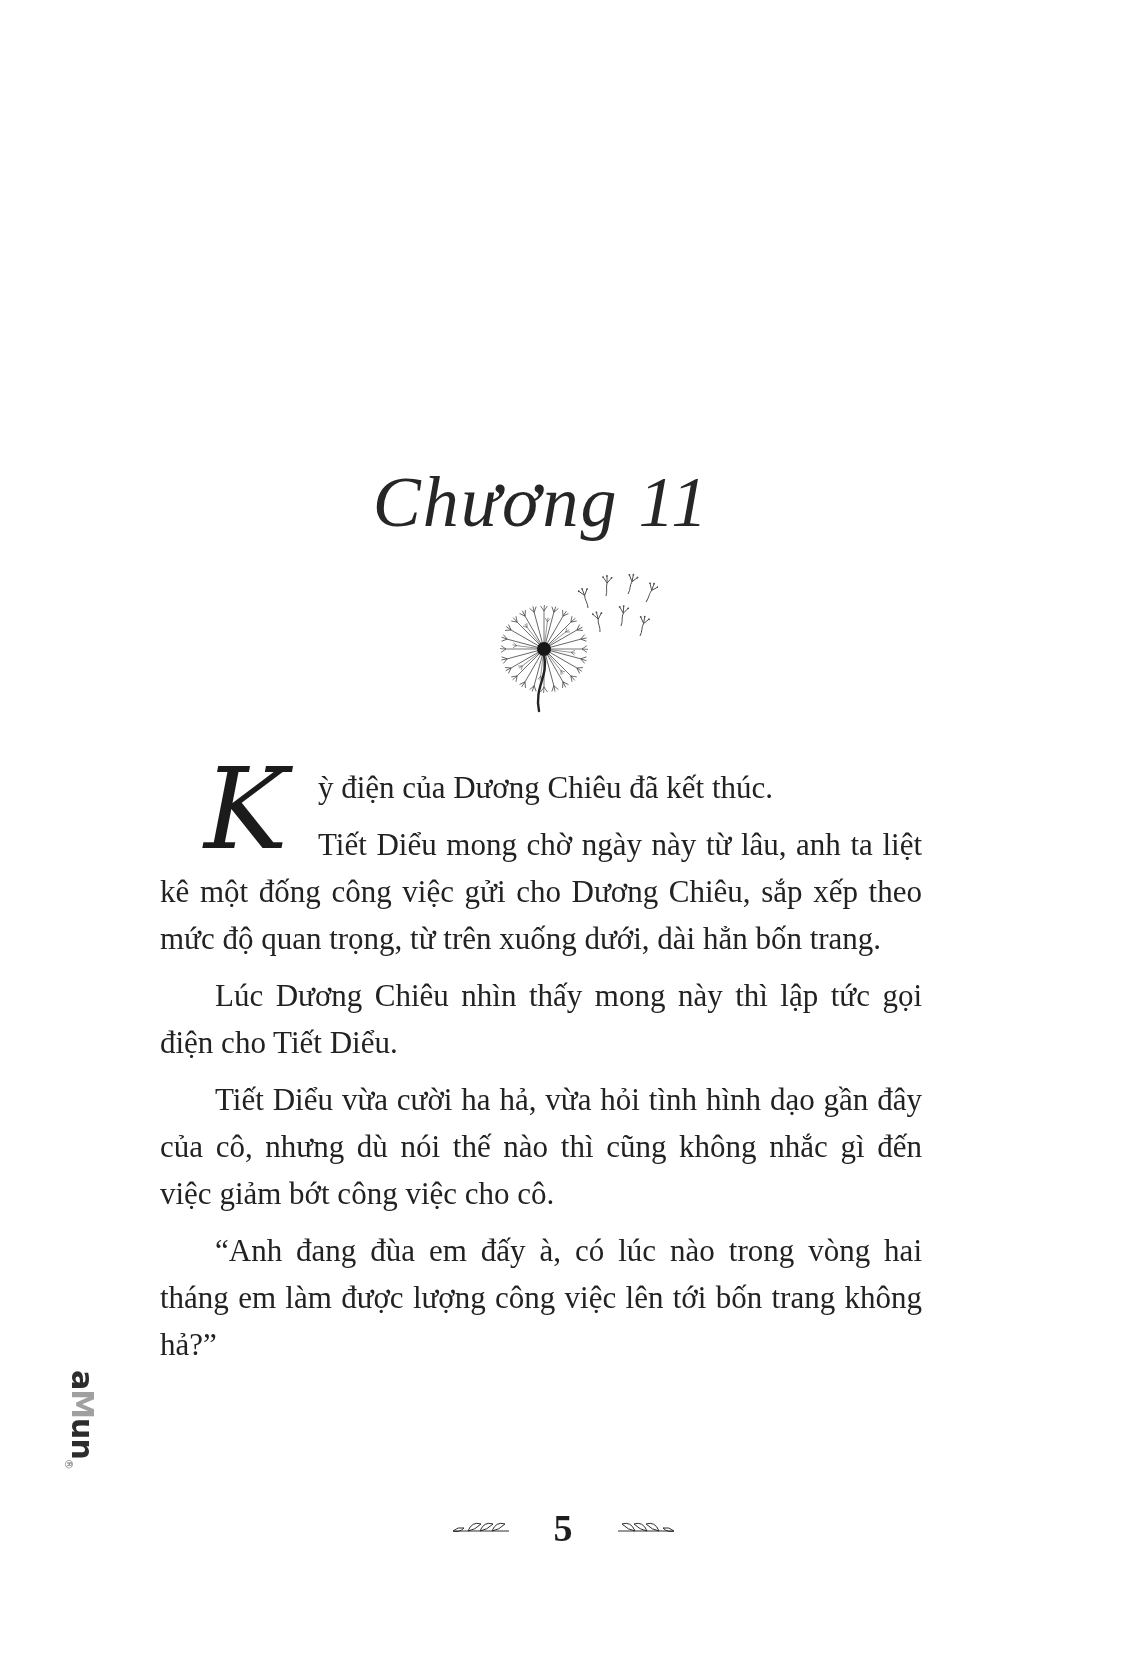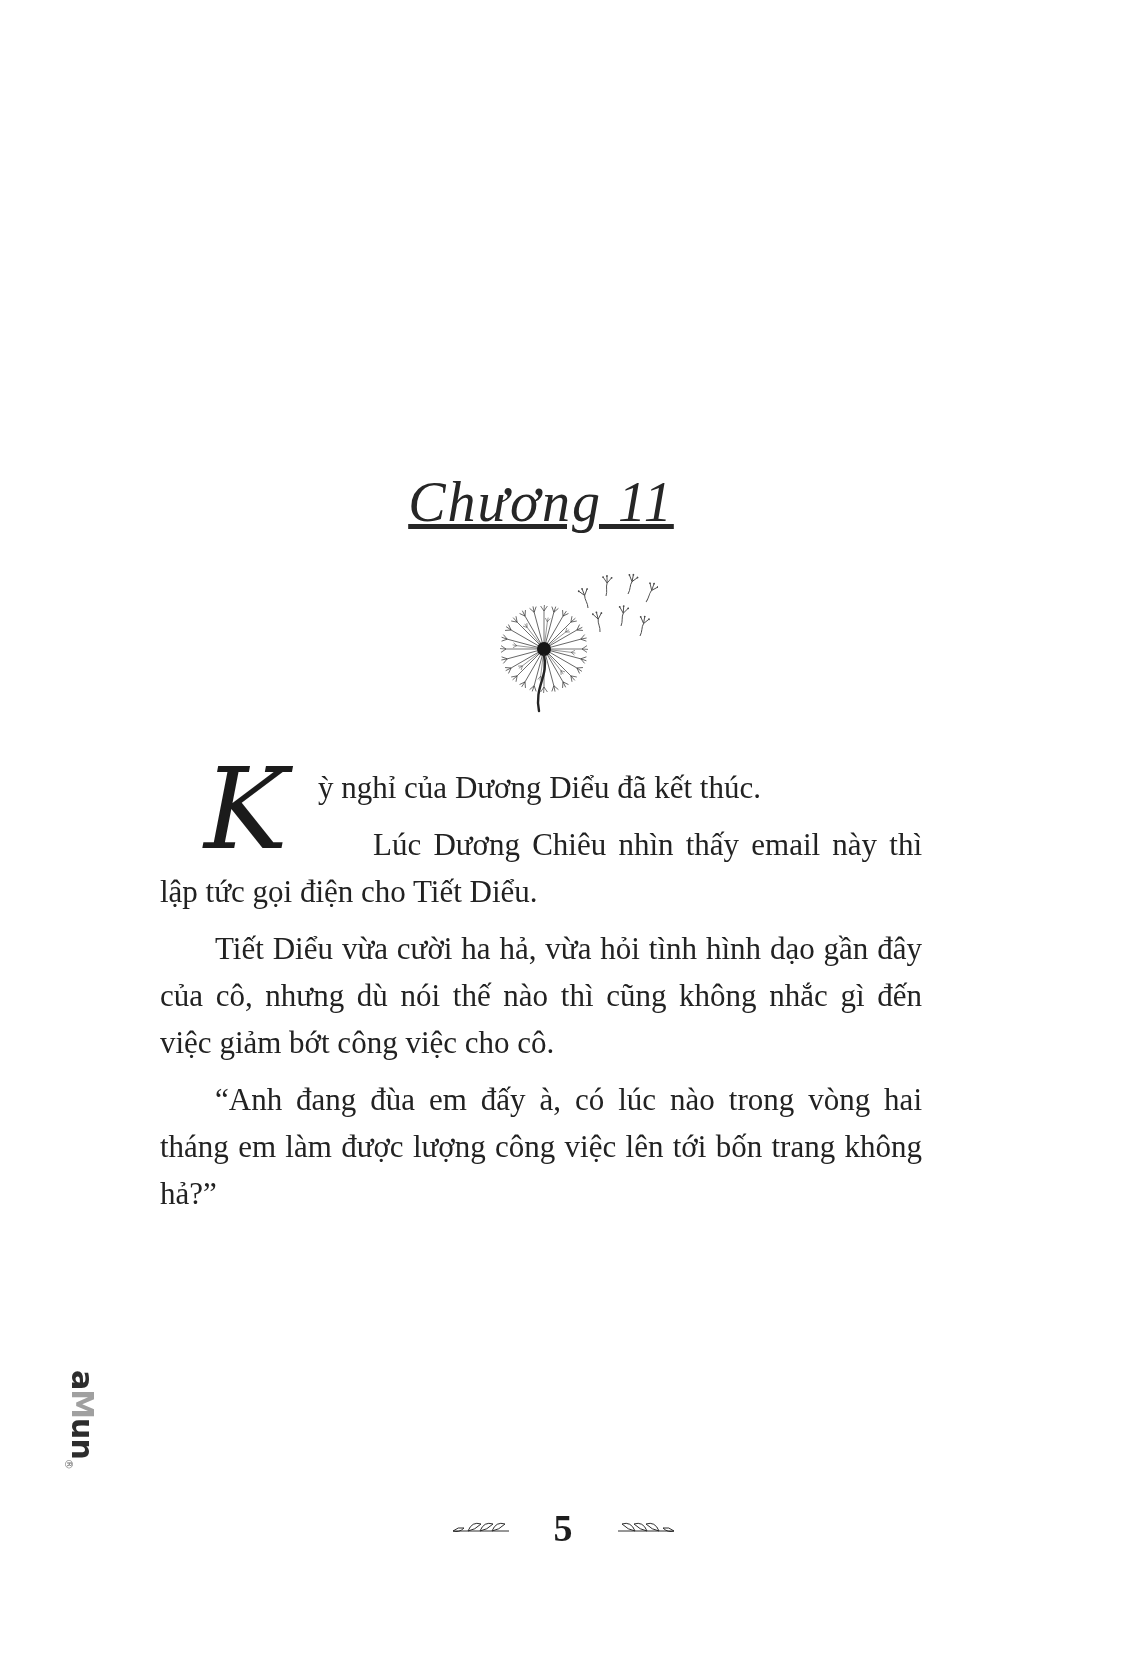--- a/index.html
+++ b/index.html
@@ -22,24 +22,23 @@
     position: absolute;
     left: 160px;
     top: 442px;
     width: 762px;
     height: 130px;
     line-height: 120px;
     text-align: center;
     font-family: "Liberation Serif", "DejaVu Serif", serif;
     font-style: italic;
     font-weight: 400;
-    font-size: 56px;
+    font-size: 72px;
     letter-spacing: 2px;
     color: #262626;
-    text-decoration: underline;
   }
 
   
   .dandelion {
     position: absolute;
     left: 448px;
     top: 556px;
     width: 210px;
     height: 158px;
   }
@@ -201,23 +200,24 @@
       <use href="#seed" transform="translate(152,76) rotate(-8)"></use>
       <use href="#seed" transform="translate(173,70) rotate(10)"></use>
       <use href="#seed" transform="translate(192,80) rotate(16)"></use>
     </svg>
   </div>
 
   <div class="body-text">
     <p>
       <span class="dropcap-float">
           <span class="dropcap-glyph">K</span>
-        </span><span>ỳ nghỉ của Dương Diểu đã kết thúc.</span>
+        </span><span>ỳ điện của Dương Chiêu đã kết thúc.</span>
     </p>
-    <p class="indent"><span>Lúc Dương Chiêu nhìn thấy email này thì lập tức gọi điện cho Tiết Diểu.</span></p>
+    <p><span>Tiết Diểu mong chờ ngày này từ lâu, anh ta liệt kê một đống công việc gửi cho Dương Chiêu, sắp xếp theo mức độ quan trọng, từ trên xuống dưới, dài hẳn bốn trang.</span></p>
+    <p class="indent"><span>Lúc Dương Chiêu nhìn thấy mong này thì lập tức gọi điện cho Tiết Diểu.</span></p>
     <p class="indent"><span>Tiết Diểu vừa cười ha hả, vừa hỏi tình hình dạo gần đây của cô, nhưng dù nói thế nào thì cũng không nhắc gì đến việc giảm bớt công việc cho cô.</span></p>
     <p class="indent"><span>“Anh đang đùa em đấy à, có lúc nào trong vòng hai tháng em làm được lượng công việc lên tới bốn trang không hả?”</span></p>
   </div>
 
   <div class="publisher-logo">
     <div class="logo-rotated">
       <span>a</span><span class="logo-accent">M</span><span>un</span><span class="registered-mark">®</span>
     </div>
   </div>
 

